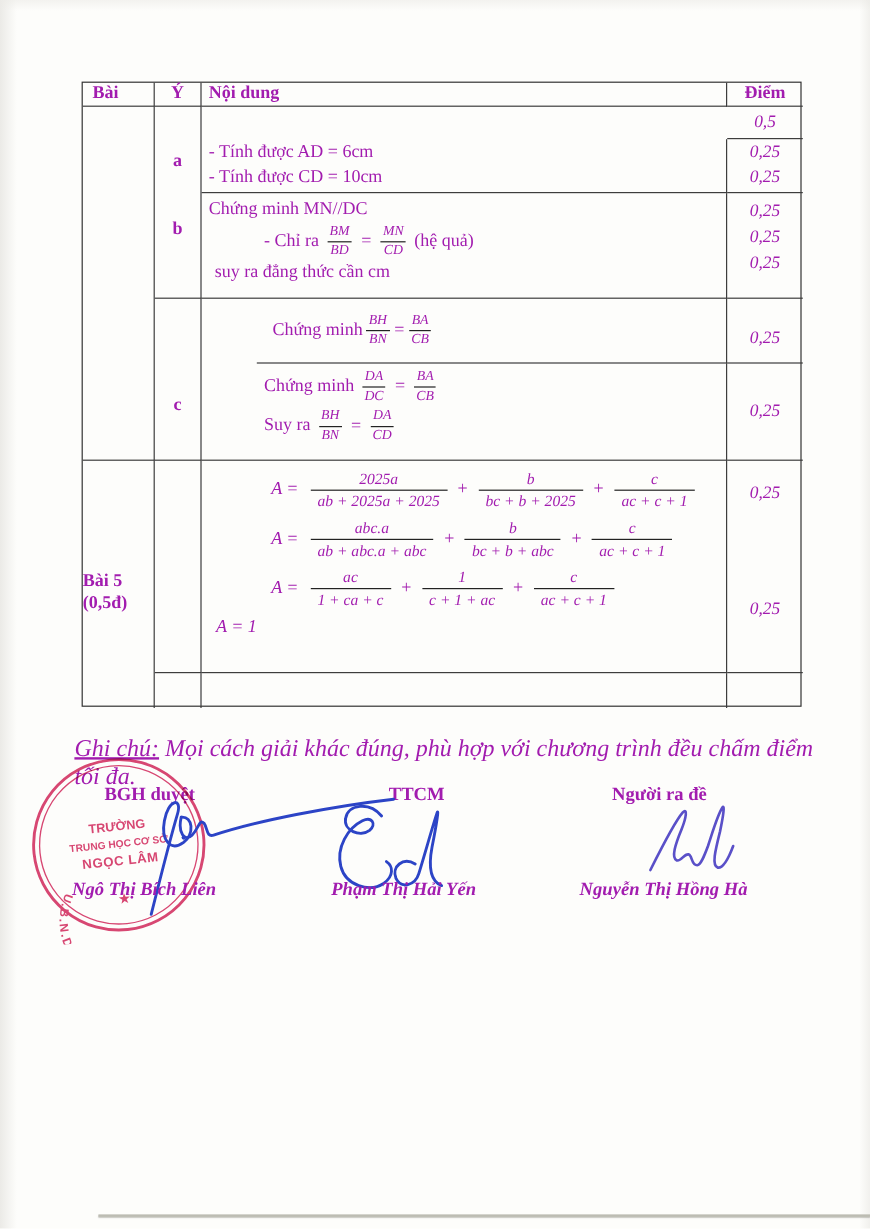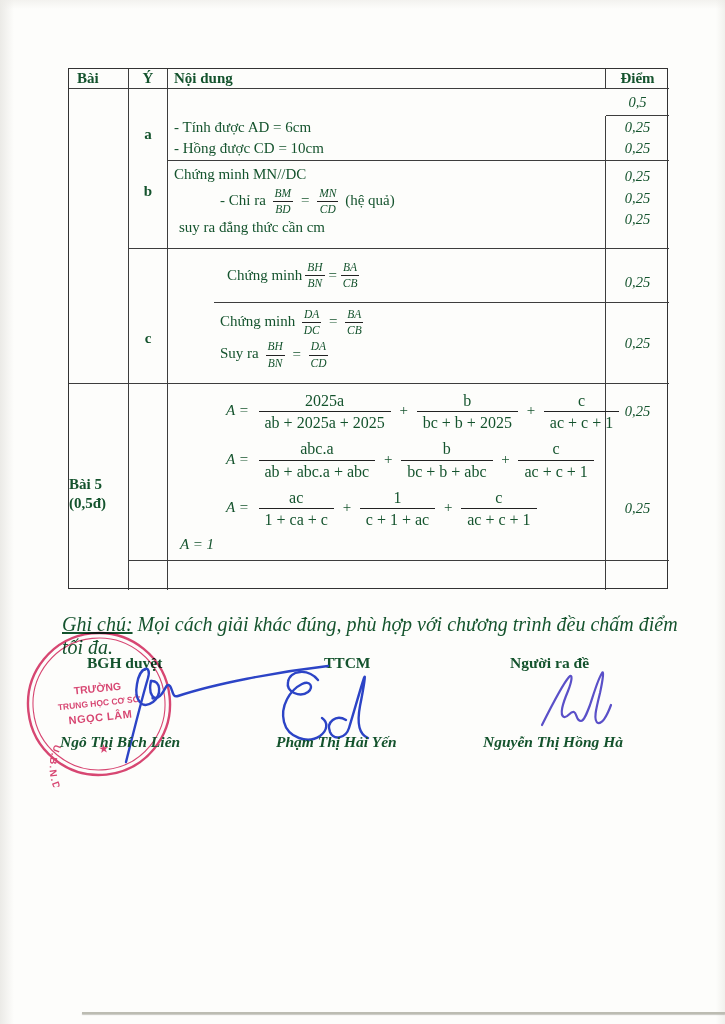--- a/index.html
+++ b/index.html
@@ -1,20 +1,20 @@
 <!DOCTYPE html>
 <html><head>
 <meta charset="utf-8">
 <style>
   html,body{margin:0;padding:0;background:#ffffff;}
   .page{
     position:relative;width:725px;height:1024px;overflow:hidden;
     background:#fdfdfb;
     font-family:"Liberation Serif","DejaVu Serif",serif;
-    color:#14532d;
+    color:#a21caf;
   }
   
   .edge-left{position:absolute;left:0;top:0;bottom:0;width:14px;
     background:linear-gradient(90deg,#e5e4e0,rgba(255,255,255,0));opacity:.75;}
   .edge-top{position:absolute;left:0;top:0;right:0;height:9px;
     background:linear-gradient(180deg,#ecebe7,rgba(255,255,255,0));opacity:.6;}
   .edge-right{position:absolute;right:0;top:0;bottom:0;width:9px;
     background:linear-gradient(270deg,#e9e8e4,rgba(255,255,255,0));opacity:.6;}
   .bottom-line{position:absolute;left:82px;right:0;top:1012px;height:2px;
     background:#bcbcb2;box-shadow:0 1px 1px rgba(120,120,110,.4);}
@@ -37,21 +37,21 @@
   .ylab{position:absolute;left:0;width:100%;text-align:center;font-weight:bold;}
   .flexc{display:flex;flex-direction:column;}
   .vcenter{display:flex;align-items:center;}
 
   
   .sfrac{display:inline-block;text-align:center;vertical-align:middle;
     font-style:italic;font-size:11.5px;line-height:1.15;margin:0 3px;}
   .sfrac .fn{display:block;border-bottom:1px solid #222;padding:0 2px 1px;}
   .sfrac .fd{display:block;padding-top:1px;}
   .bfrac{display:inline-block;text-align:center;vertical-align:middle;
-    font-size:16px;line-height:1.2;margin:0 4px;}
+    font-style:italic;font-size:13px;line-height:1.2;margin:0 4px;}
   .bfrac .fn{display:block;border-bottom:1px solid #222;padding:0 6px 1px;}
   .bfrac .fd{display:block;padding:1px 6px 0;}
   .mathline{white-space:nowrap;margin-left:46px;}
   .lhs{font-style:italic;margin-right:2px;}
   .op{margin:0 1px;}
 
   
   .note{position:absolute;left:62px;top:613px;width:620px;
     font-style:italic;font-size:20px;}
   .note .nlab{text-decoration:underline;}
@@ -103,21 +103,21 @@
     </div>
     <div class="cell" style="grid-area:7/2"></div>
     <div class="cell no-b" style="grid-area:8/2"></div>
 
     <div class="cell no-r score vcenter" style="grid-area:2/4;justify-content:center">
       <span>0,5</span>
     </div>
 
     <div class="cell nd flexc" style="grid-area:3/3;justify-content:center;line-height:21px">
       <span>- Tính được AD = 6cm</span>
-      <span>- Hồng được CD = 10cm</span>
+      <span>- Tính được CD = 10cm</span>
     </div>
     <div class="cell no-r score flexc" style="grid-area:3/4;justify-content:center;line-height:21px">
       <span>0,25</span>
       <span>0,25</span>
     </div>
 
     <div class="cell nd flexc" style="grid-area:4/3;padding-top:3px">
       <span style="line-height:20px">Chứng minh MN//DC</span>
       <span class="mathline" style="margin-top:3px">
         <span>- Chỉ ra</span>

